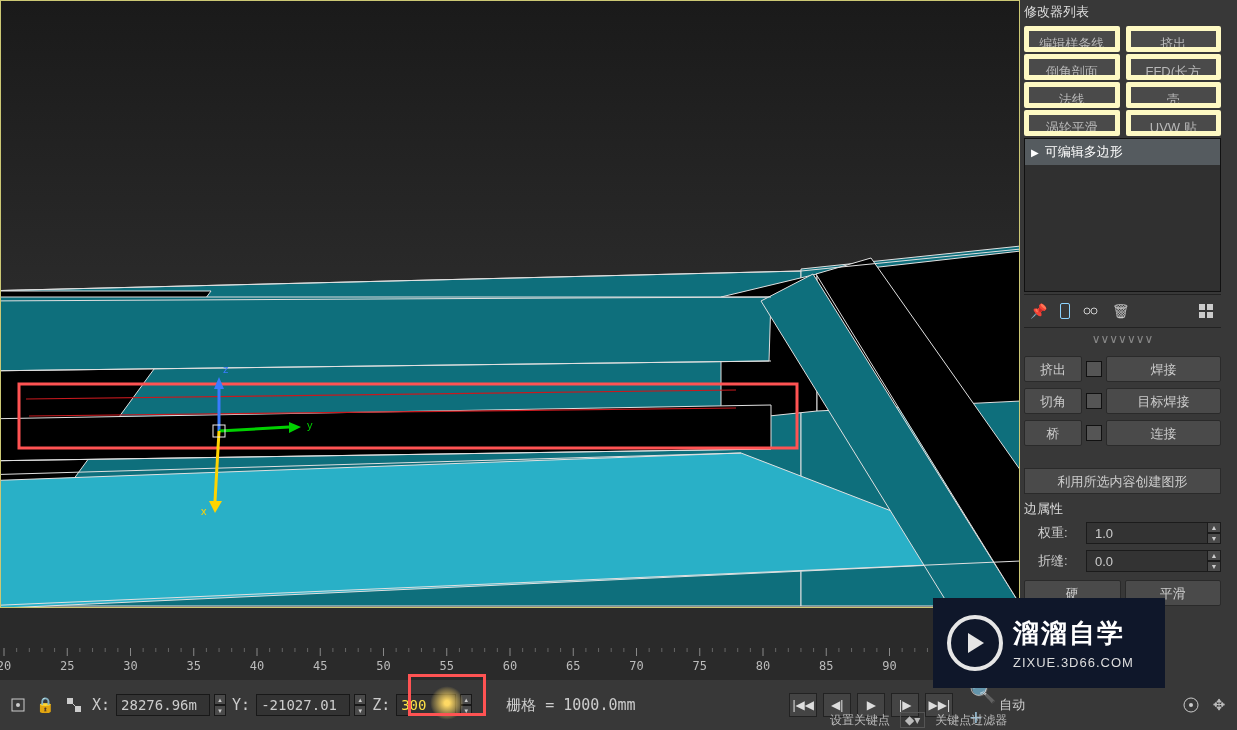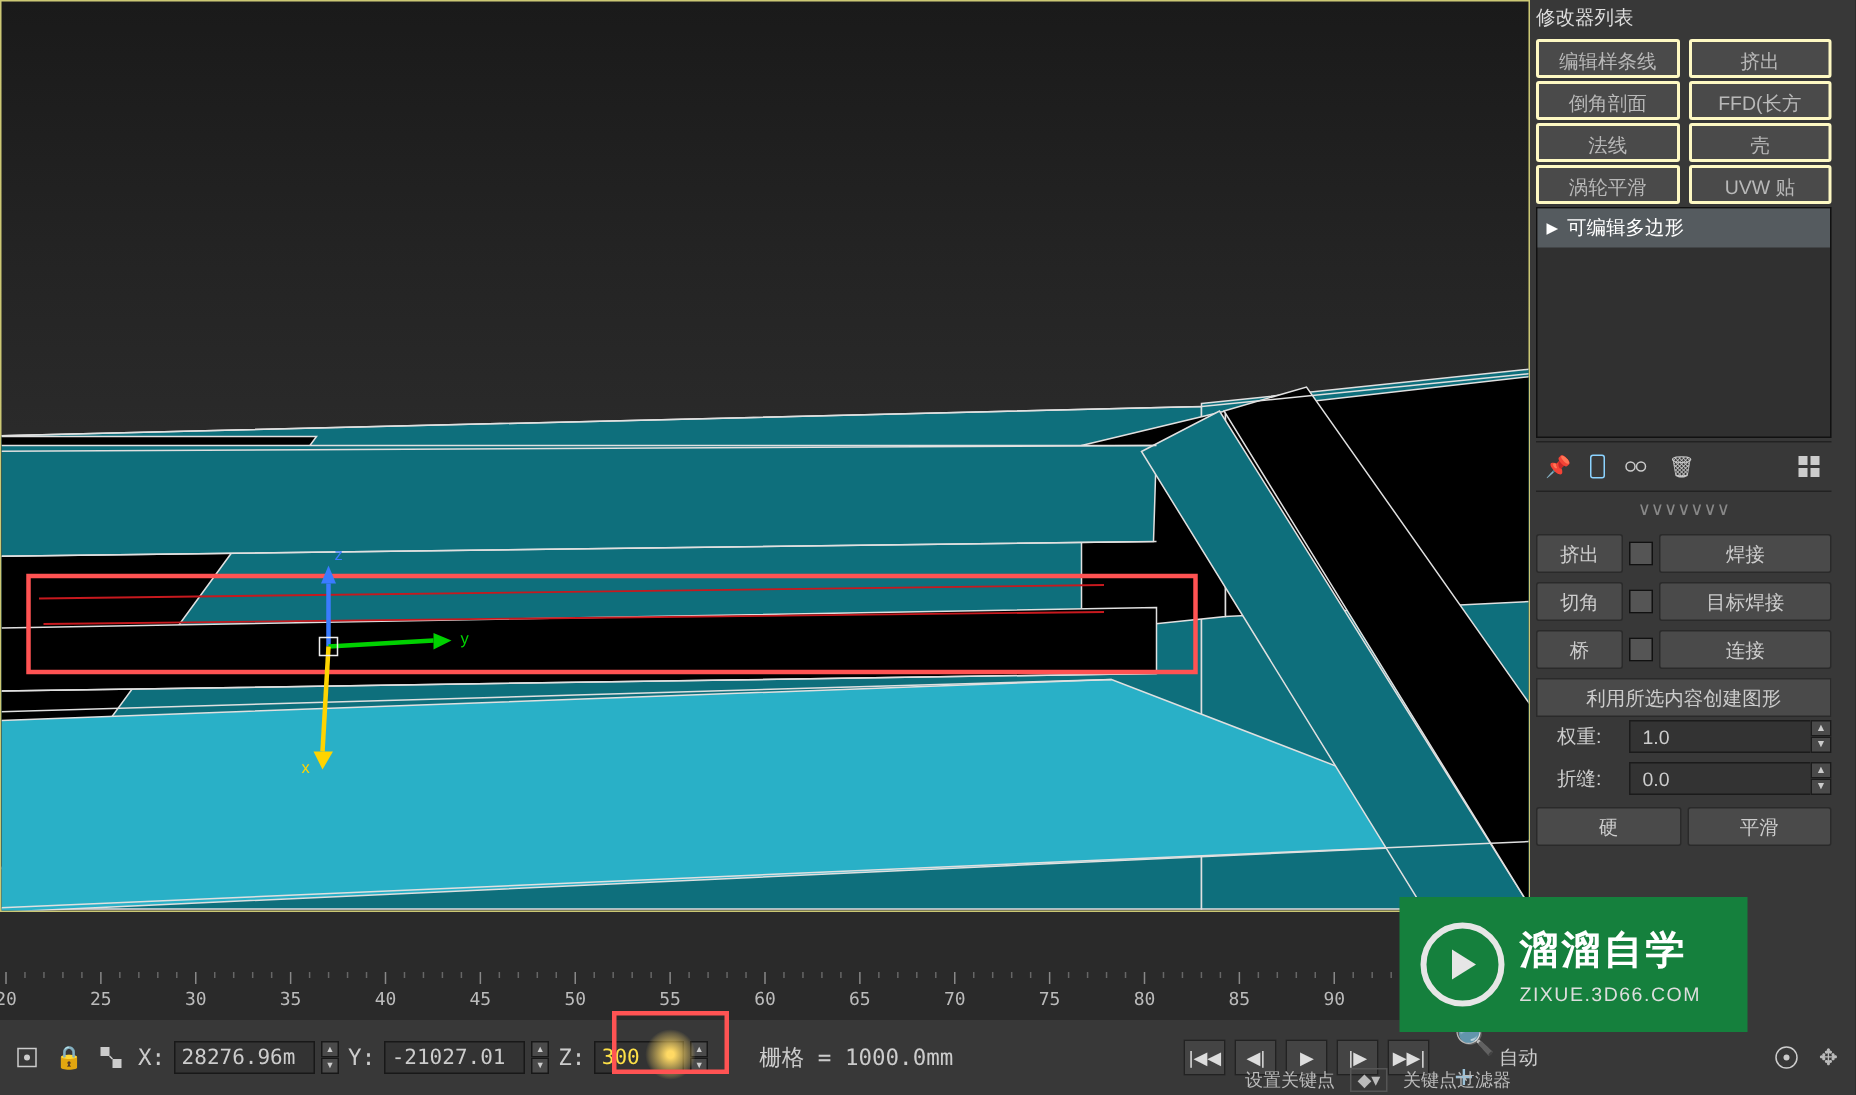--- a/index.html
+++ b/index.html
@@ -33,21 +33,21 @@
     
     .panel {
       position:absolute; top:0; right:0; width:217px; height:100%;
       background:#383838;
       display:flex; flex-direction:column; gap:2px; padding:0 16px 4px 4px;
     }
     .panel-title { height:24px; line-height:24px; color:#ddd; font-size:13px; }
     .mod-row { display:flex; gap:6px; }
     .mod-btn {
       flex:1; height:26px; line-height:26px; text-align:center;
-      background:#4a4a4a; border:2px solid #fef9c3; border-radius:2px;
+      background:#4a4a4a; border:5px solid #fef9c3; border-radius:2px;
       font-size:13px; color:#b8b8b8; cursor:default; user-select:none;
       overflow:hidden; white-space:nowrap;
     }
     .stack-box {
       border:1px solid #111; background:#303030; padding:0;
       height:154px;
     }
     .stack-item {
       background:#555b5f; color:#fff; padding:4px 6px; display:flex; align-items:center;
       font-size:13px;
@@ -113,21 +113,21 @@
     .play-btn { width:28px; height:24px; background:#444; border:1px solid #222;
                 display:flex; align-items:center; justify-content:center;
                 font-size:12px; color:#ddd; }
     .zoom-tools { display:flex; align-items:center; gap:4px;
                   margin-left:14px; }
     .auto-label { font-size:13px; color:#ccc; }
     .sub-bottom { position:absolute; left:830px; bottom:0; display:flex; gap:10px;
                   align-items:center; height:20px; font-size:12px; color:#bbb; }
     
     .watermark { position:absolute; right:72px; top:598px; width:232px; height:90px;
-                 background:#15803d; display:flex; align-items:center; gap:10px;
+                 background:#0f172a; display:flex; align-items:center; gap:10px;
                  padding:10px 14px; }
     .wm-logo { width:56px; height:56px; border:4px solid #e6e6e6; border-radius:50%;
                display:flex; align-items:center; justify-content:center; }
     .wm-logo svg{display:block}
     .wm-txt { display:flex; flex-direction:column; gap:4px; }
     .wm-txt .big { font-size:26px; color:#fff; font-weight:700; letter-spacing:2px;}
     .wm-txt .small{ font-size:13px; color:#ddd; letter-spacing:1px;}
   </style>
 </head>
 <body>
@@ -235,22 +235,23 @@
   <div class="edge-ops-top">
     <div class="edge-btn" style="flex:0 0 58px">切角</div>
     <span class="opt-box"></span>
     <div class="edge-btn">目标焊接</div>
   </div>
   <div class="edge-ops-top">
     <div class="edge-btn" style="flex:0 0 58px">桥</div>
     <span class="opt-box"></span>
     <div class="edge-btn">连接</div>
   </div>
-  <div class="big-btn" style="margin-top:4px">利用所选内容创建图形</div>
-
+  <div class="big-btn" style="margin-top:20px">利用所选内容创建图形</div>
+
+  <div class="prop-title">边属性</div>
 
   <div class="prop-row">
     <span class="prop-label">权重:</span>
     <div class="spinner">
       <div class="spin-val">1.0</div>
       <div class="spin-btns">
         <span>▲</span>
         <span>▼</span>
       </div>
     </div>

